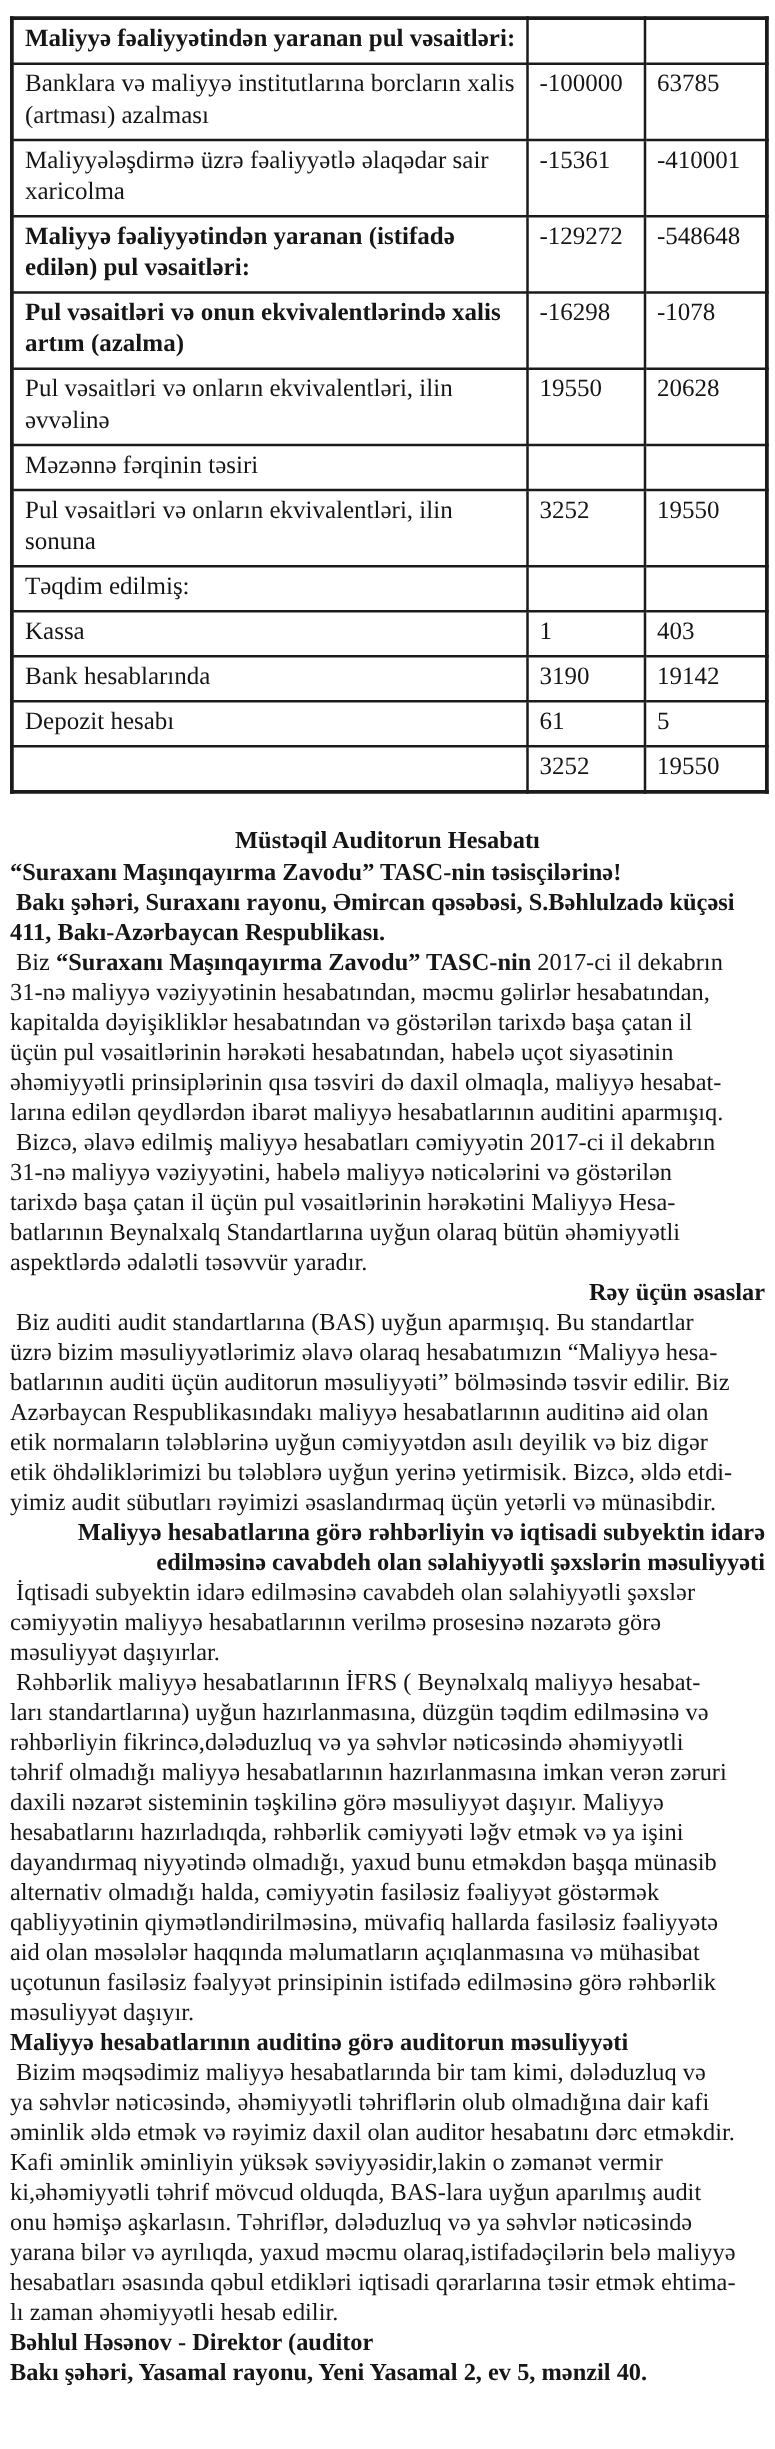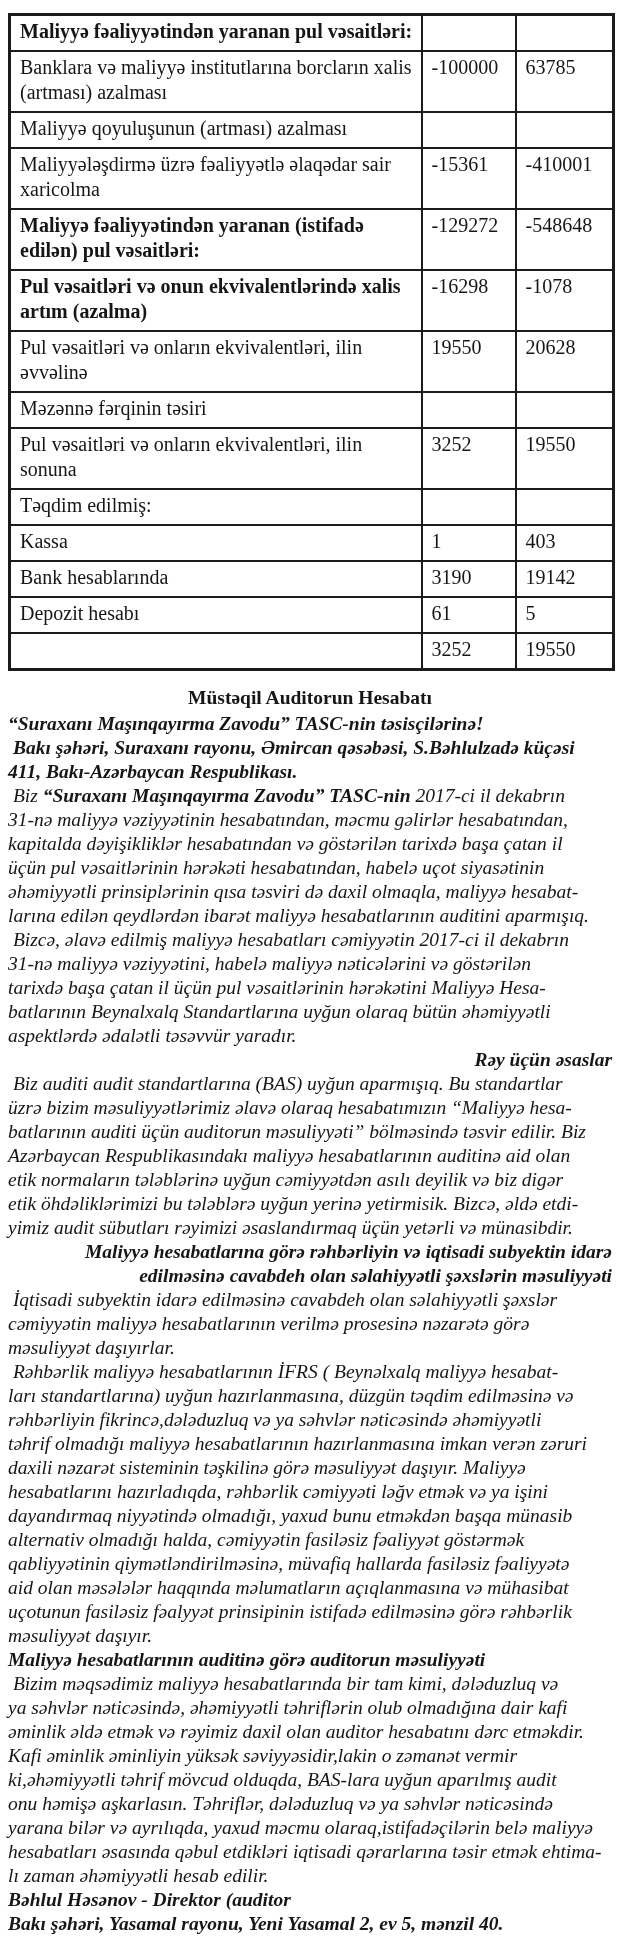--- a/index.html
+++ b/index.html
@@ -31,29 +31,28 @@
   }
   table.cf col.c0 { width: 412px; }
   table.cf col.c1 { width: 94px; }
   table.cf col.c2 { width: 98px; }
   table.cf tr.bold-row td.lbl { font-weight: bold; }
   .report-title {
     text-align: center;
     font-weight: bold;
     font-size: 19.5px;
     line-height: 24px;
-    margin: 15px 8px 2px;
+    margin: 26px 8px 2px;
   }
   .report-body { padding: 0 8px; }
   .block {
     white-space: pre-wrap;
     font-size: 19.5px;
     line-height: 24px;
     margin: 0;
-    font-style: italic;
   }
   .block.center { text-align: right; }
   .block b { font-weight: bold; }
 </style>
 </head>
 <body>
 
 <div class="page">
 
   <table class="cf">
@@ -65,25 +64,20 @@
     <tbody>
         <tr class="bold-row">
           <td class="lbl">Maliyyə fəaliyyətindən yaranan pul vəsaitləri:</td>
           <td class="val"></td>
           <td class="val"></td>
         </tr>
         <tr>
           <td class="lbl">Banklara və maliyyə institutlarına borcların xalis (artması) azalması</td>
           <td class="val">-100000</td>
           <td class="val">63785</td>
-        </tr>
-        <tr>
-          <td class="lbl">Maliyyə qoyuluşunun (artması) azalması</td>
-          <td class="val"></td>
-          <td class="val"></td>
         </tr>
         <tr>
           <td class="lbl">Maliyyələşdirmə üzrə fəaliyyətlə əlaqədar sair xaricolma</td>
           <td class="val">-15361</td>
           <td class="val">-410001</td>
         </tr>
         <tr class="bold-row">
           <td class="lbl">Maliyyə fəaliyyətindən yaranan (istifadə edilən) pul vəsaitləri:</td>
           <td class="val">-129272</td>
           <td class="val">-548648</td>

